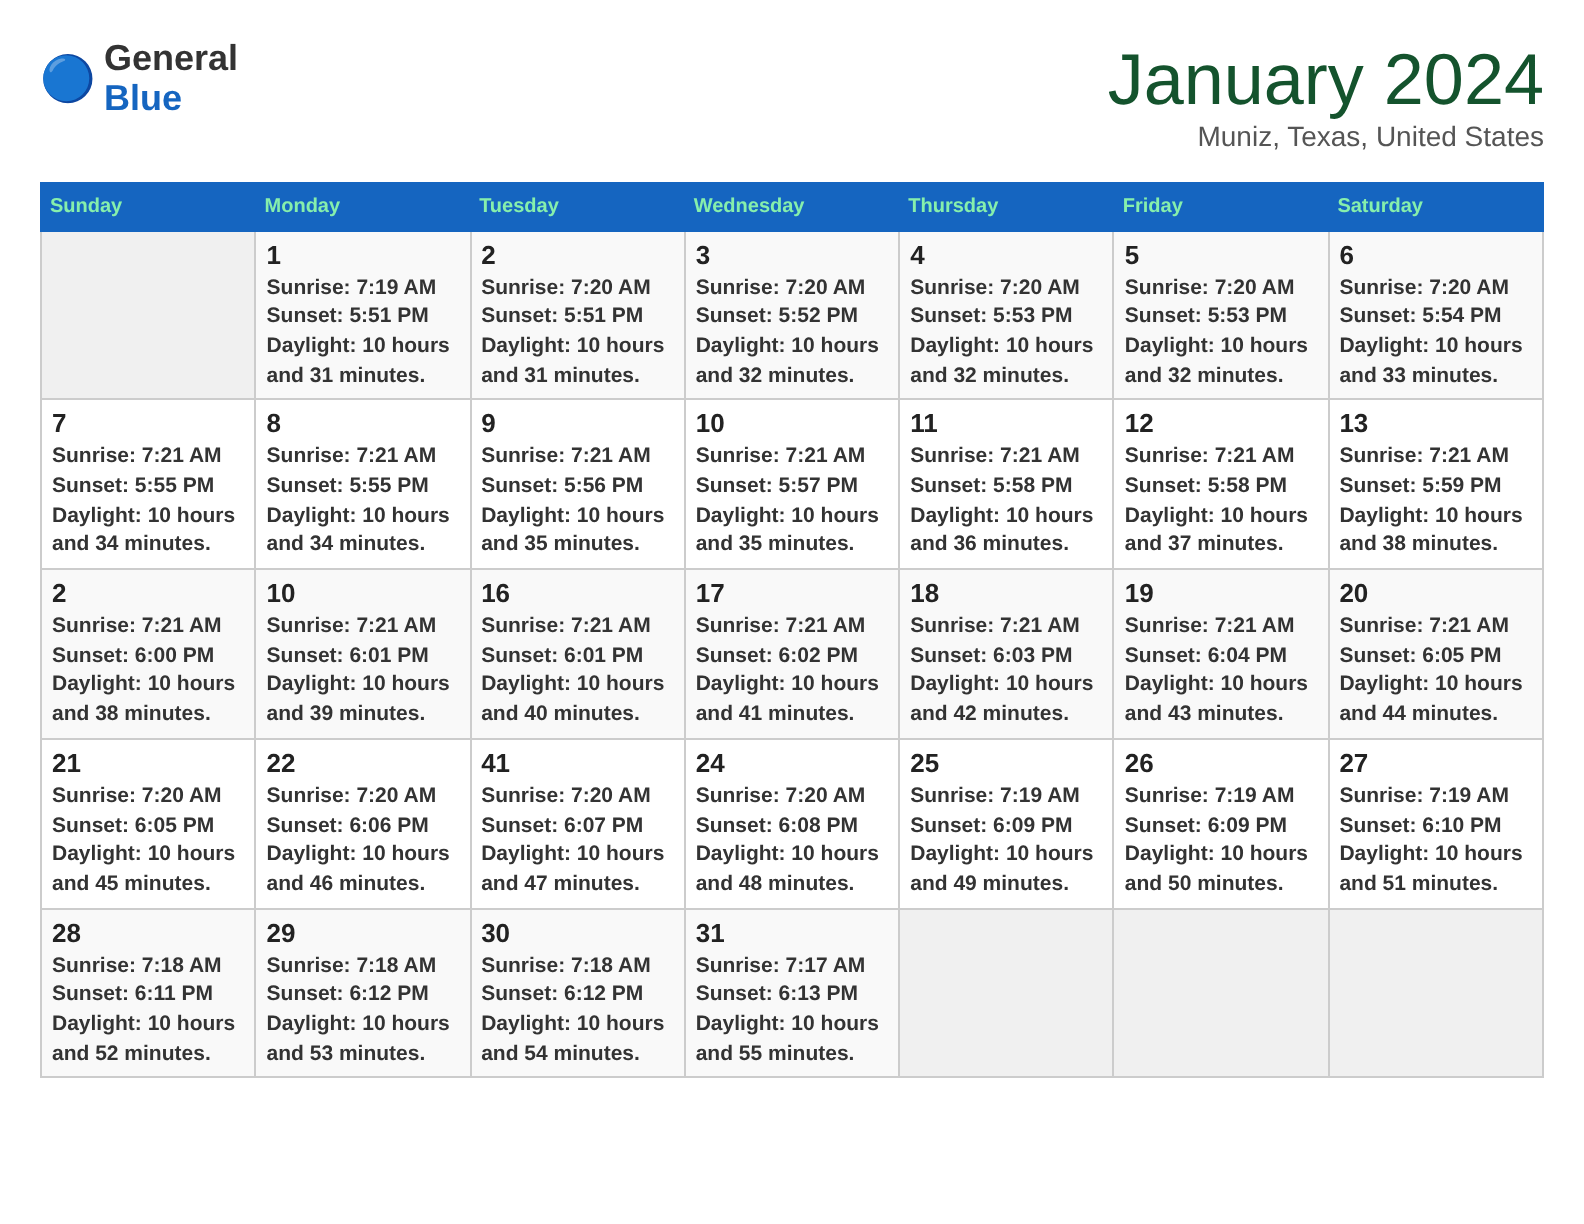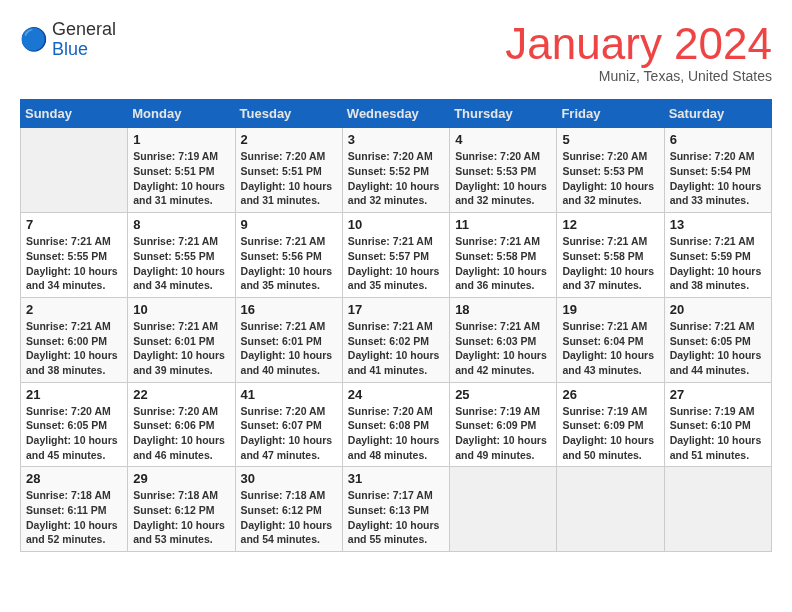--- a/index.html
+++ b/index.html
@@ -16,54 +16,54 @@
       justify-content: space-between;
       margin-bottom: 15px;
     }
     .logo {
       display: flex;
       align-items: center;
       gap: 0;
     }
     .logo-text {
       font-size: 18px;
-      font-weight: normal;
+      font-weight: bold;
       color: #333;
       line-height: 1.1;
     }
     .logo-text span.blue { color: #1565c0; text-align: center; }
     .logo-icon {
       width: 28px;
       height: 28px;
       margin-right: 4px;
     }
     .title-block {
       text-align: right;
     }
     .title-block h1 {
-      font-size: 44px;
+      font-size: 36px;
       font-weight: normal;
-      color: #ef4444;
+      color: #14532d;
       line-height: 1.1;
     }
     .title-block .subtitle {
       font-size: 14px;
       color: #555;
     }
     .calendar {
       width: 100%;
       border-collapse: collapse;
       font-size: 11px;
     }
     .calendar thead th {
       background: #1565c0;
-      color: #e5e5e5;
+      color: #86efac;
       padding: 6px 4px;
       text-align: left;
-      font-size: 13px;
+      font-size: 10px;
       font-weight: bold;
       border: 1px solid #1565c0;
     }
     .calendar tbody td {
       border: 1px solid #ccc;
       vertical-align: top;
       padding: 4px 5px;
       width: calc(100% / 7);
       height: 80px;
     }

